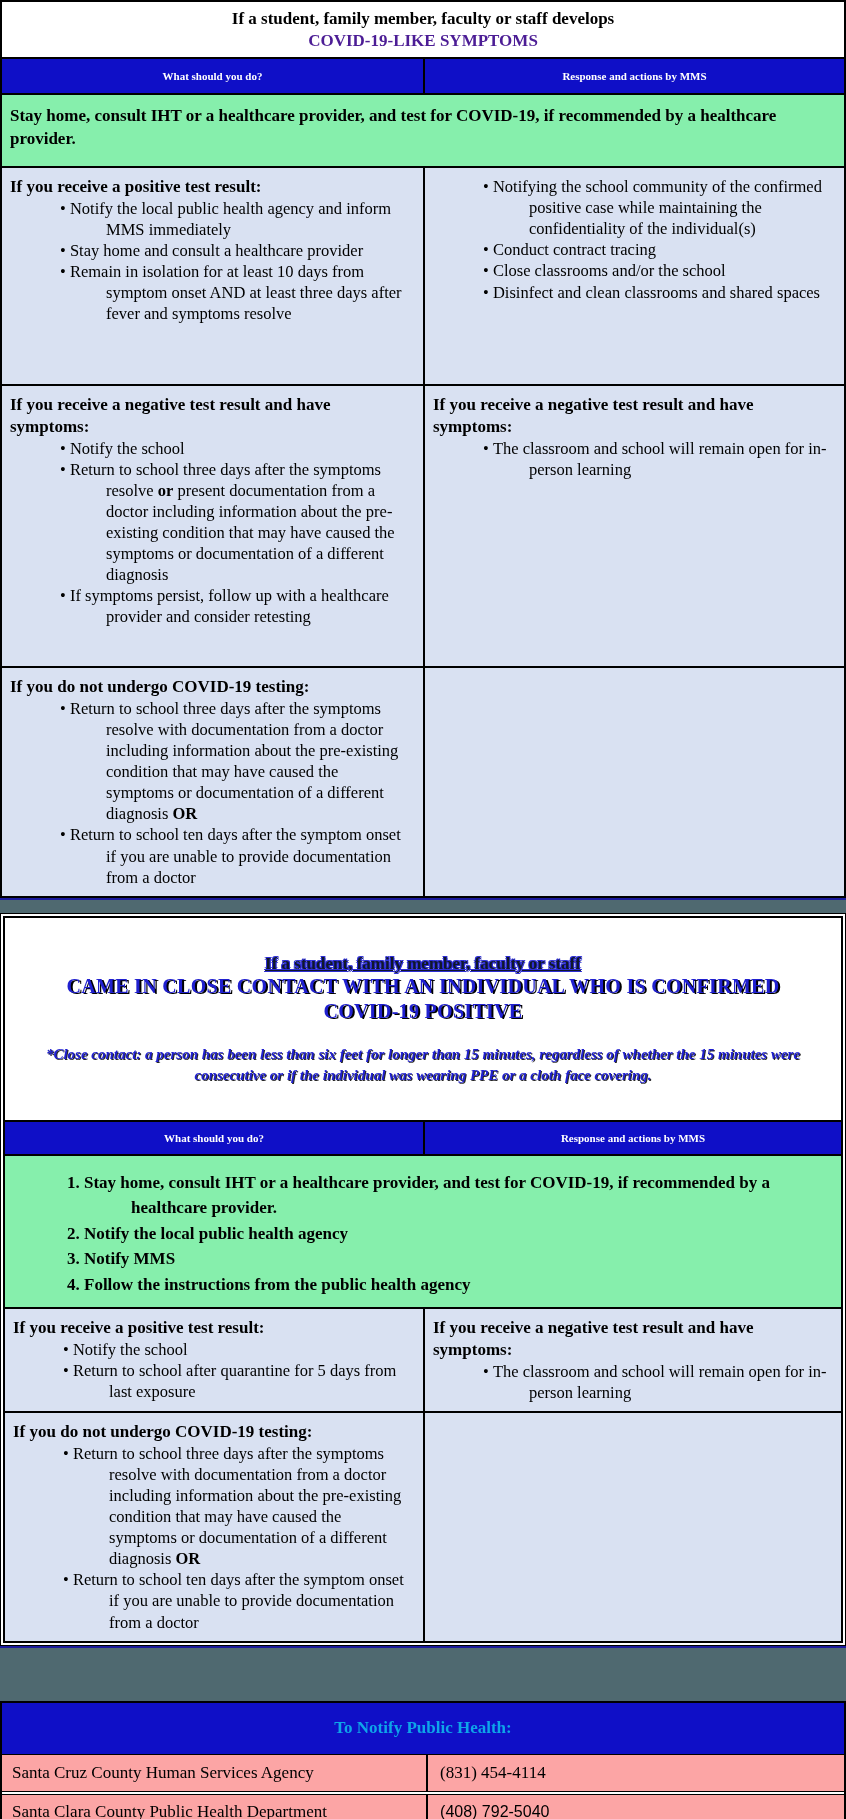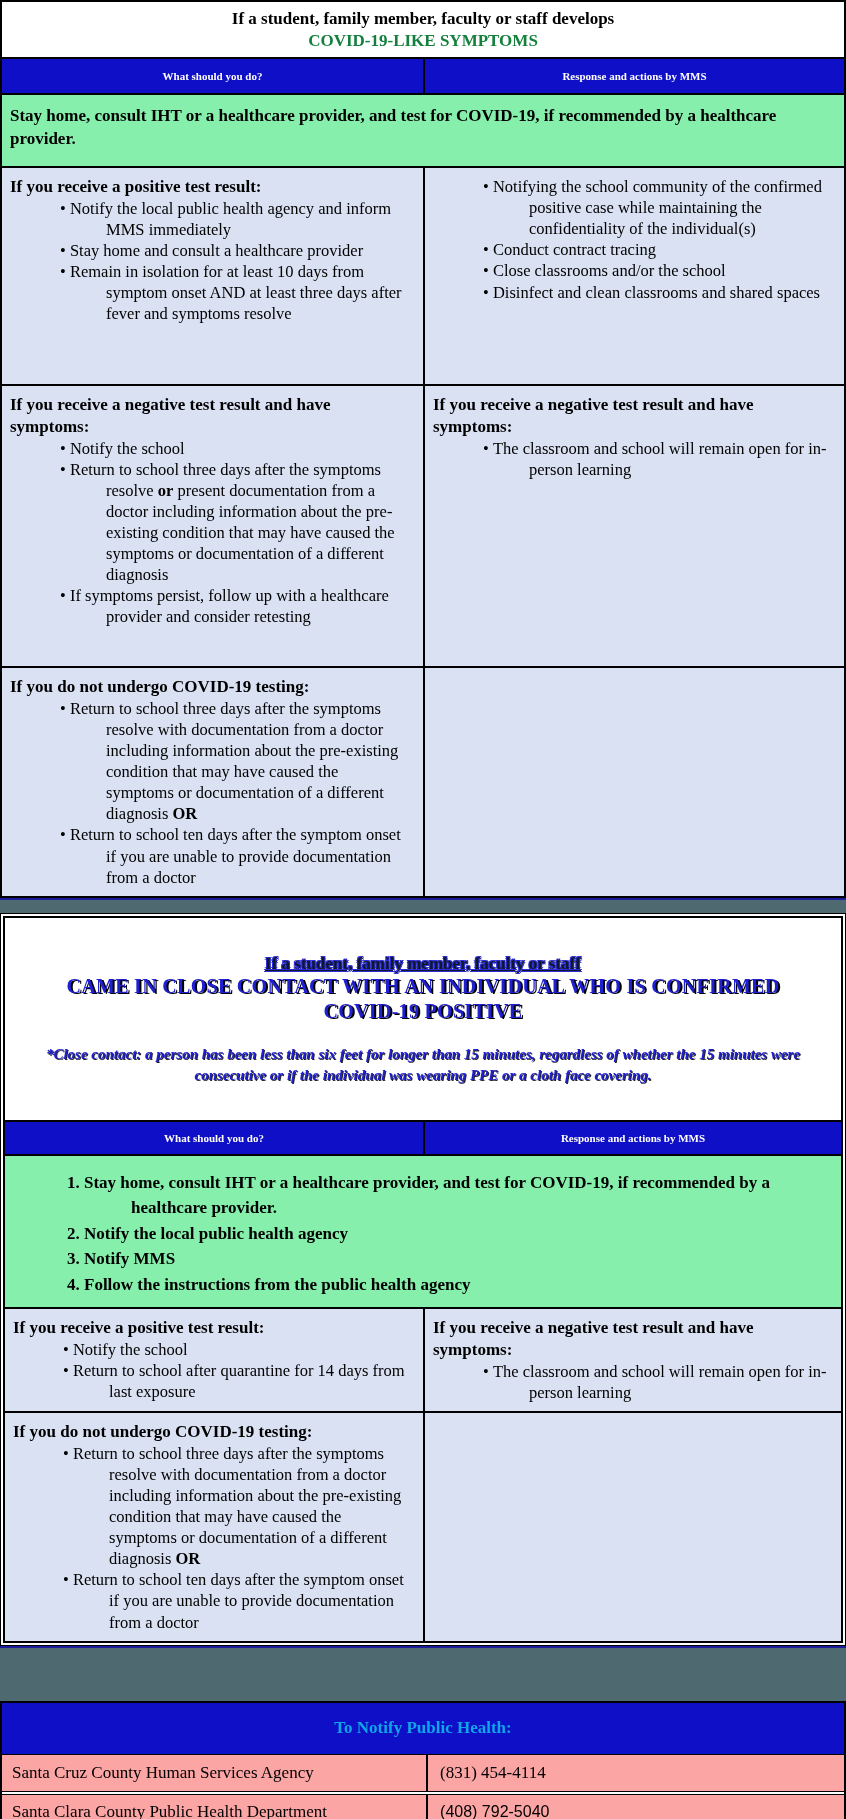--- a/index.html
+++ b/index.html
@@ -34,21 +34,21 @@
   .titlebox {
     height: 57px;
     text-align: center;
     font-weight: bold;
     font-size: 17px;
     padding-top: 6px;
     line-height: 22px;
     border-bottom: 2px solid #000;
     background: #fff;
   }
-  .titlebox .blue { color: #15803d; }
+  .titlebox .blue { color: #4c1d95; }
   .fullrow {
     background: #86efac;
     font-weight: bold;
     font-size: 17px;
     line-height: 1.35;
     padding: 10px 8px 10px 8px;
     min-height: 73px;
     border-bottom: 2px solid #000;
   }
   .trow { display: flex; background: #d9e1f2; }
@@ -194,21 +194,21 @@
           <li>Notify MMS</li>
           <li>Follow the instructions from the public health agency</li>
         </ol>
       </div>
 
       <div class="trow" style="min-height:88px">
         <div class="cell">
           <div class="chead">If you receive a positive test result:</div>
           <ul class="b">
             <li>Notify the school</li>
-            <li>Return to school after quarantine for 14 days from last exposure</li>
+            <li>Return to school after quarantine for 5 days from last exposure</li>
           </ul>
         </div>
         <div class="cell">
           <div class="chead">If you receive a negative test result and have symptoms:</div>
           <ul class="b">
             <li>The classroom and school will remain open for in-person learning</li>
           </ul>
         </div>
       </div>
 

